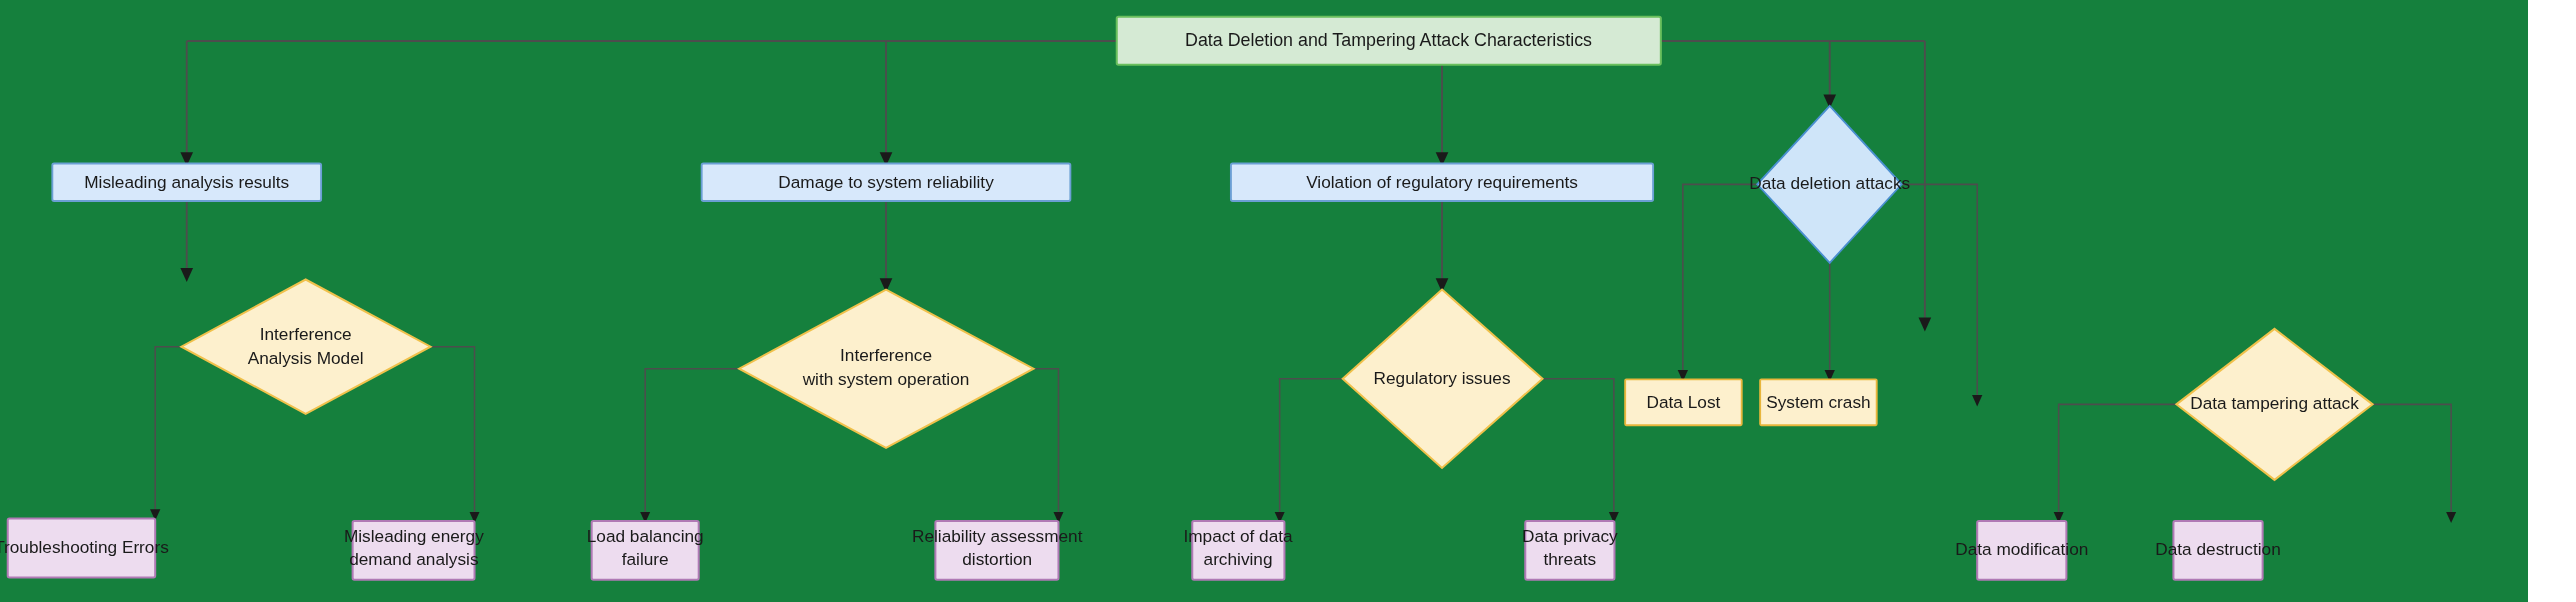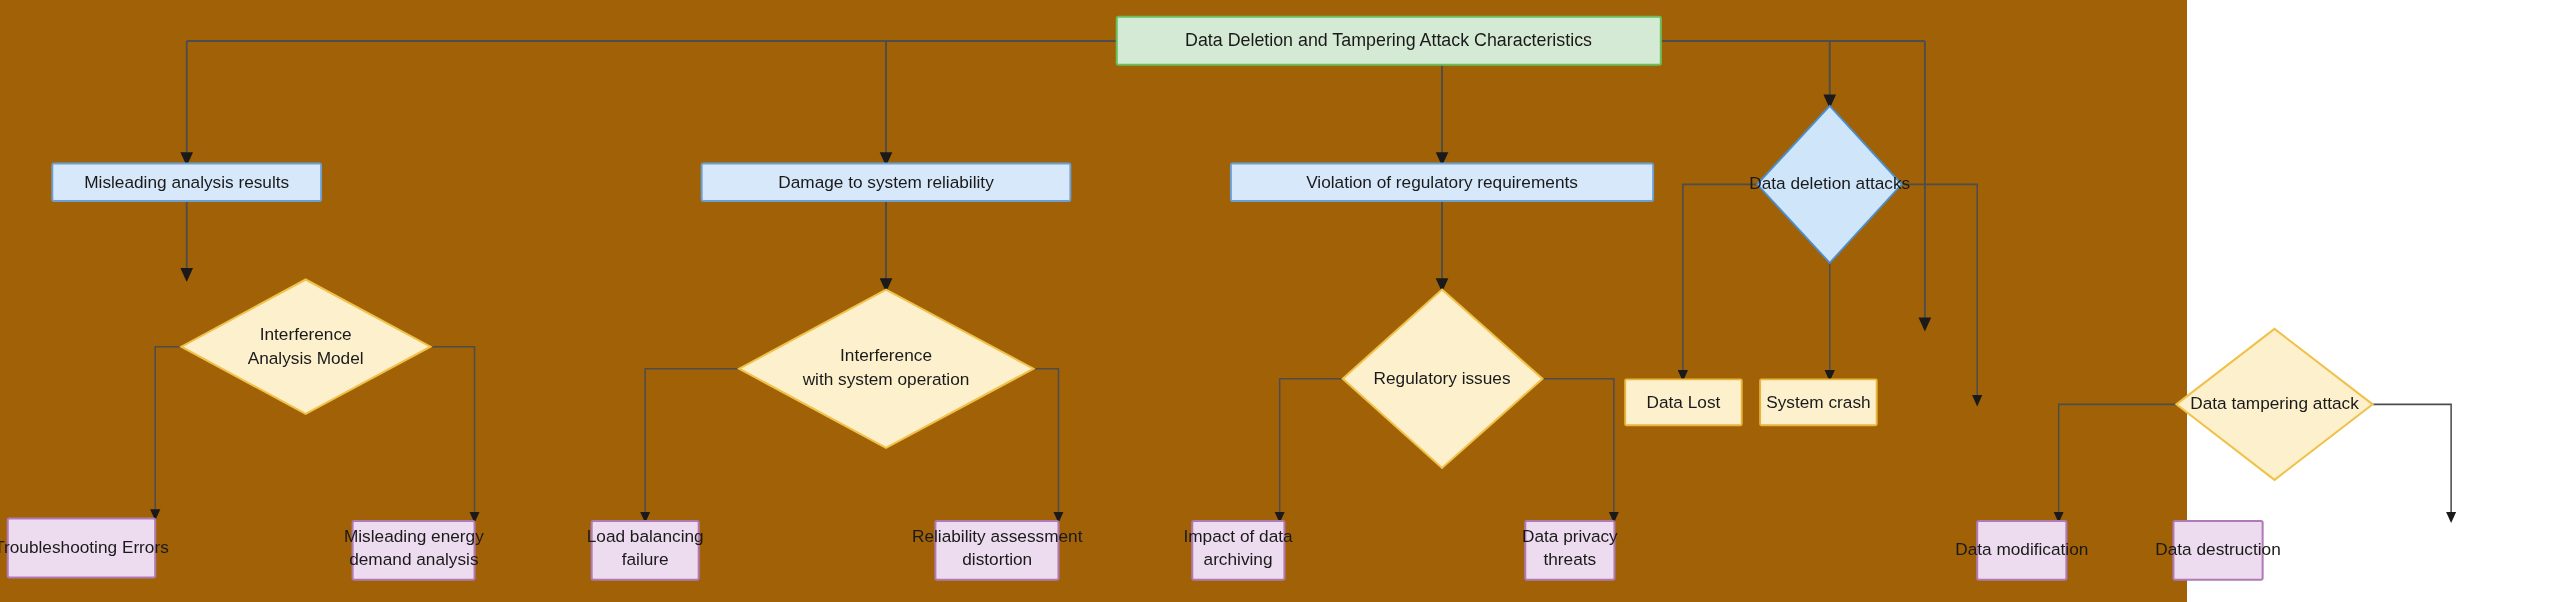--- a/index.html
+++ b/index.html
@@ -8,23 +8,23 @@
     background: #ffffff;
   }
   body {
     width: 2576px;
     height: 603px;
     overflow: hidden;
     font-family: "Liberation Sans", sans-serif;
   }
   #diagram-root {
     position: relative;
-    width: 2187px;
+    width: 2528px;
     height: 603px;
-    background: #a16207;
+    background: #15803d;
   }
   svg.flow {
     position: absolute;
     top: 0;
     left: 0;
     width: 2576px;
     height: 603px;
     display: block;
   }
   .node-text {

